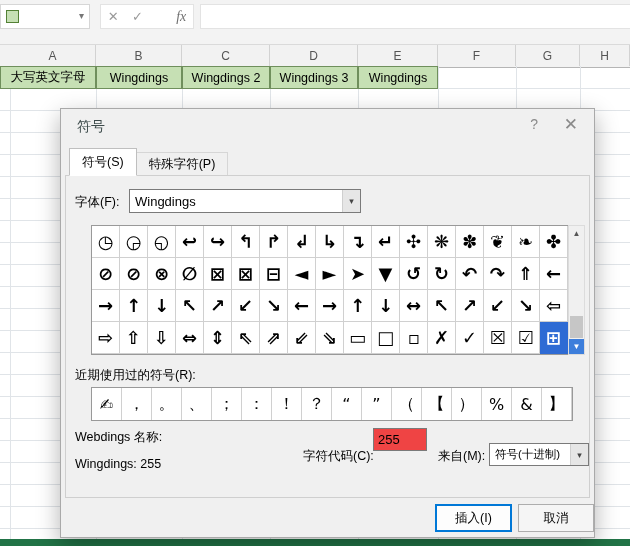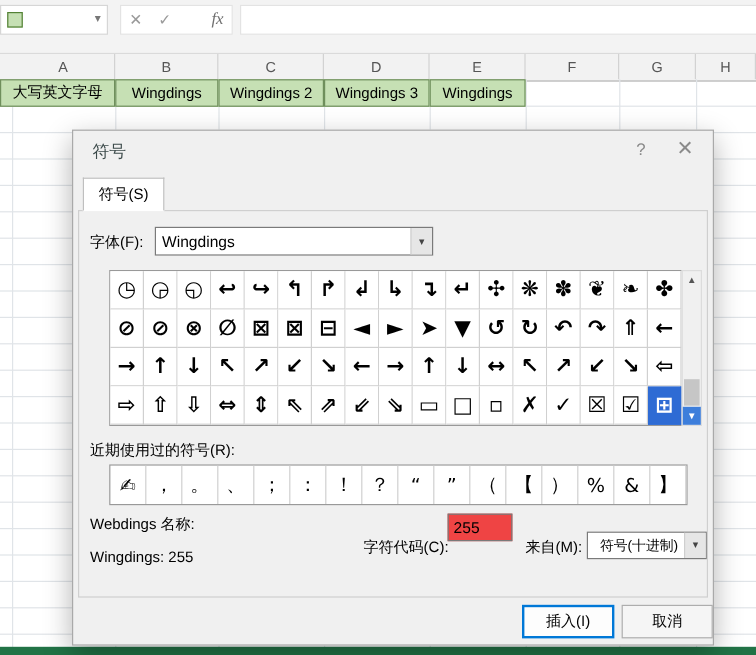--- a/index.html
+++ b/index.html
@@ -49,21 +49,21 @@
     border:1px solid #cfcfcf;box-sizing:border-box;}
 
   .lbl{position:absolute;font-size:12.5px;color:#000;white-space:nowrap;}
 
   .combo{position:absolute;background:#fff;border:1px solid #7a7a7a;box-sizing:border-box;
     display:flex;align-items:center;}
   .combo .val{flex:1;padding-left:5px;font-size:13px;overflow:hidden;white-space:nowrap;}
   .combo .arrowbox{width:17px;align-self:stretch;background:#e6e6e6;border-left:1px solid #cfcfcf;
     display:flex;align-items:center;justify-content:center;color:#444;font-size:9px;}
   .font-combo{left:68px;top:80px;width:232px;height:24px;}
-  .from-combo{left:428px;top:334px;width:100px;height:23px;text-align:center;}
+  .from-combo{left:428px;top:334px;width:100px;height:23px;}
   .from-combo .val{font-size:11.5px;}
 
   .symgrid{position:absolute;left:30px;top:116px;display:grid;
     grid-template-columns:repeat(17,28px);grid-auto-rows:32px;background:#fff;
     border:1px solid #999;}
   .symcell{border-right:1px solid #d0d0d0;border-bottom:1px solid #d0d0d0;box-sizing:border-box;
     display:flex;align-items:center;justify-content:center;font-family:"DejaVu Sans",sans-serif;
     font-size:18px;font-weight:600;color:#000;background:#fff;cursor:default;}
   .symcell.sel{background:#2e6bd4;border-color:#2e6bd4;color:#fff;}
 
@@ -159,20 +159,21 @@
 
   <div class="statusbar"></div>
 
   <div class="dialog">
     <div class="dlg-title">符号</div>
     <div class="dlg-help">?</div>
     <div class="dlg-close">✕</div>
 
     <div class="tabs">
       <div class="tab active">符号(S)</div>
+      <div class="tab">特殊字符(P)</div>
     </div>
     <div class="tabpage"></div>
 
     <div class="lbl" style="left:14px;top:85px;">字体(F):</div>
     <div class="combo font-combo">
       <span class="val">Wingdings</span>
       <span class="arrowbox">▾</span>
     </div>
 
     <div class="symgrid" id="symgrid">

